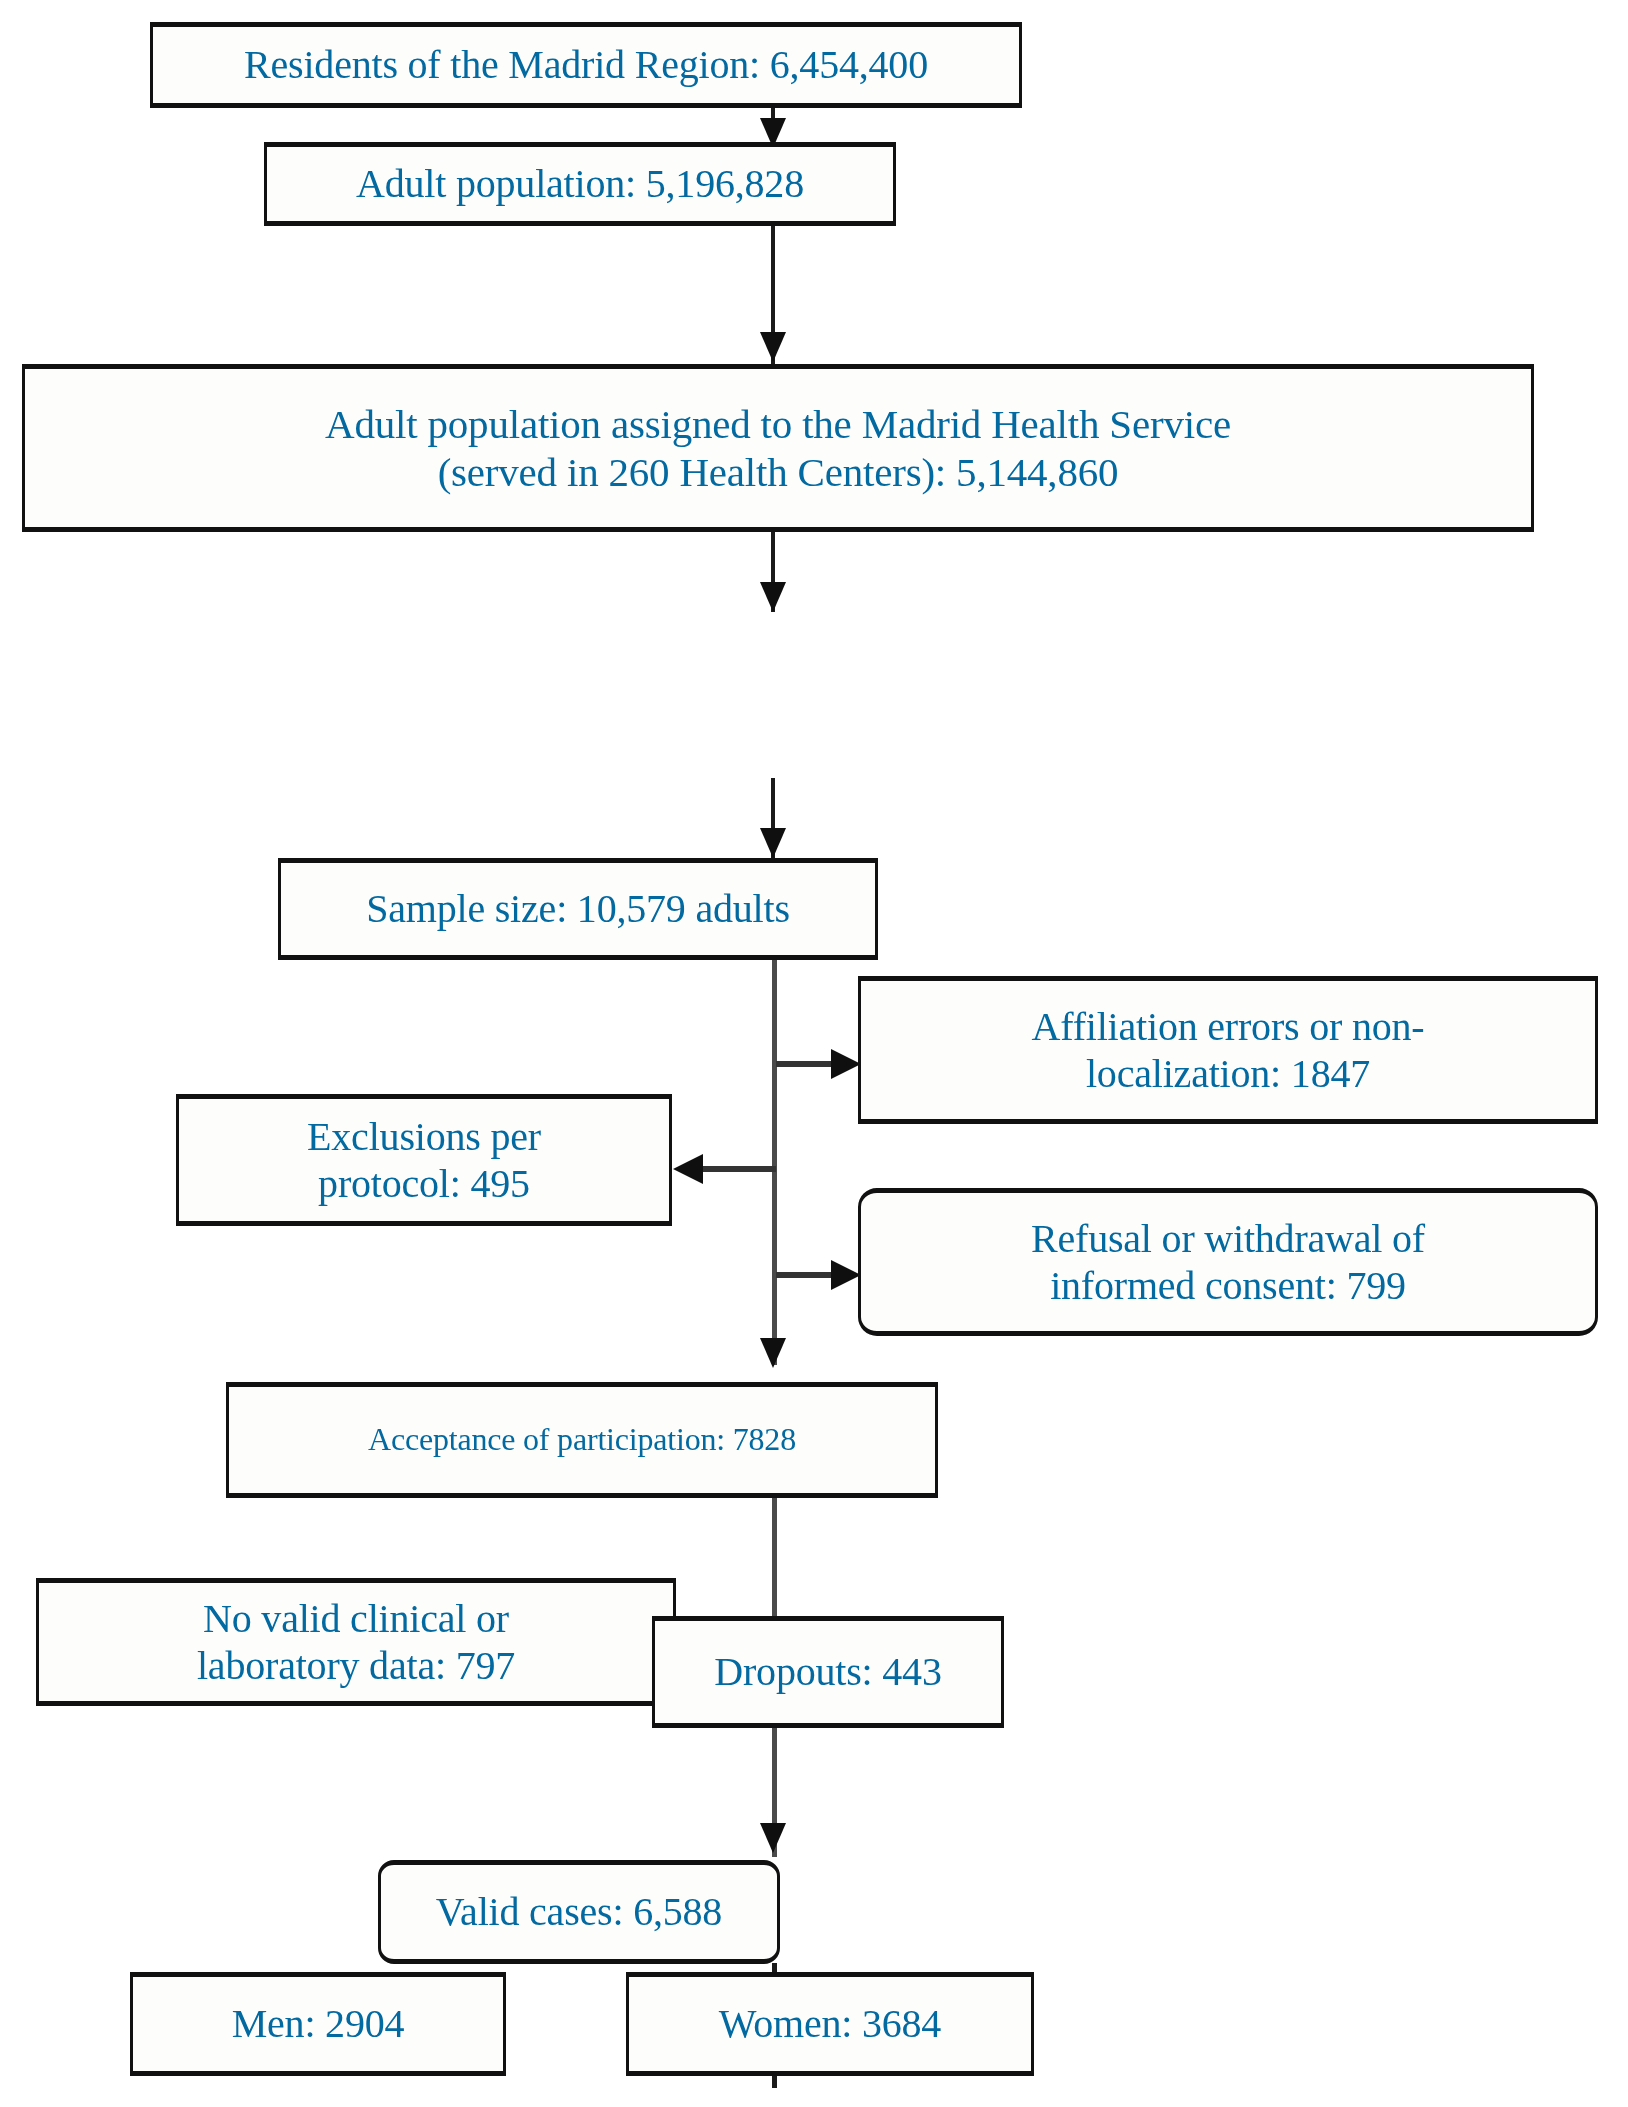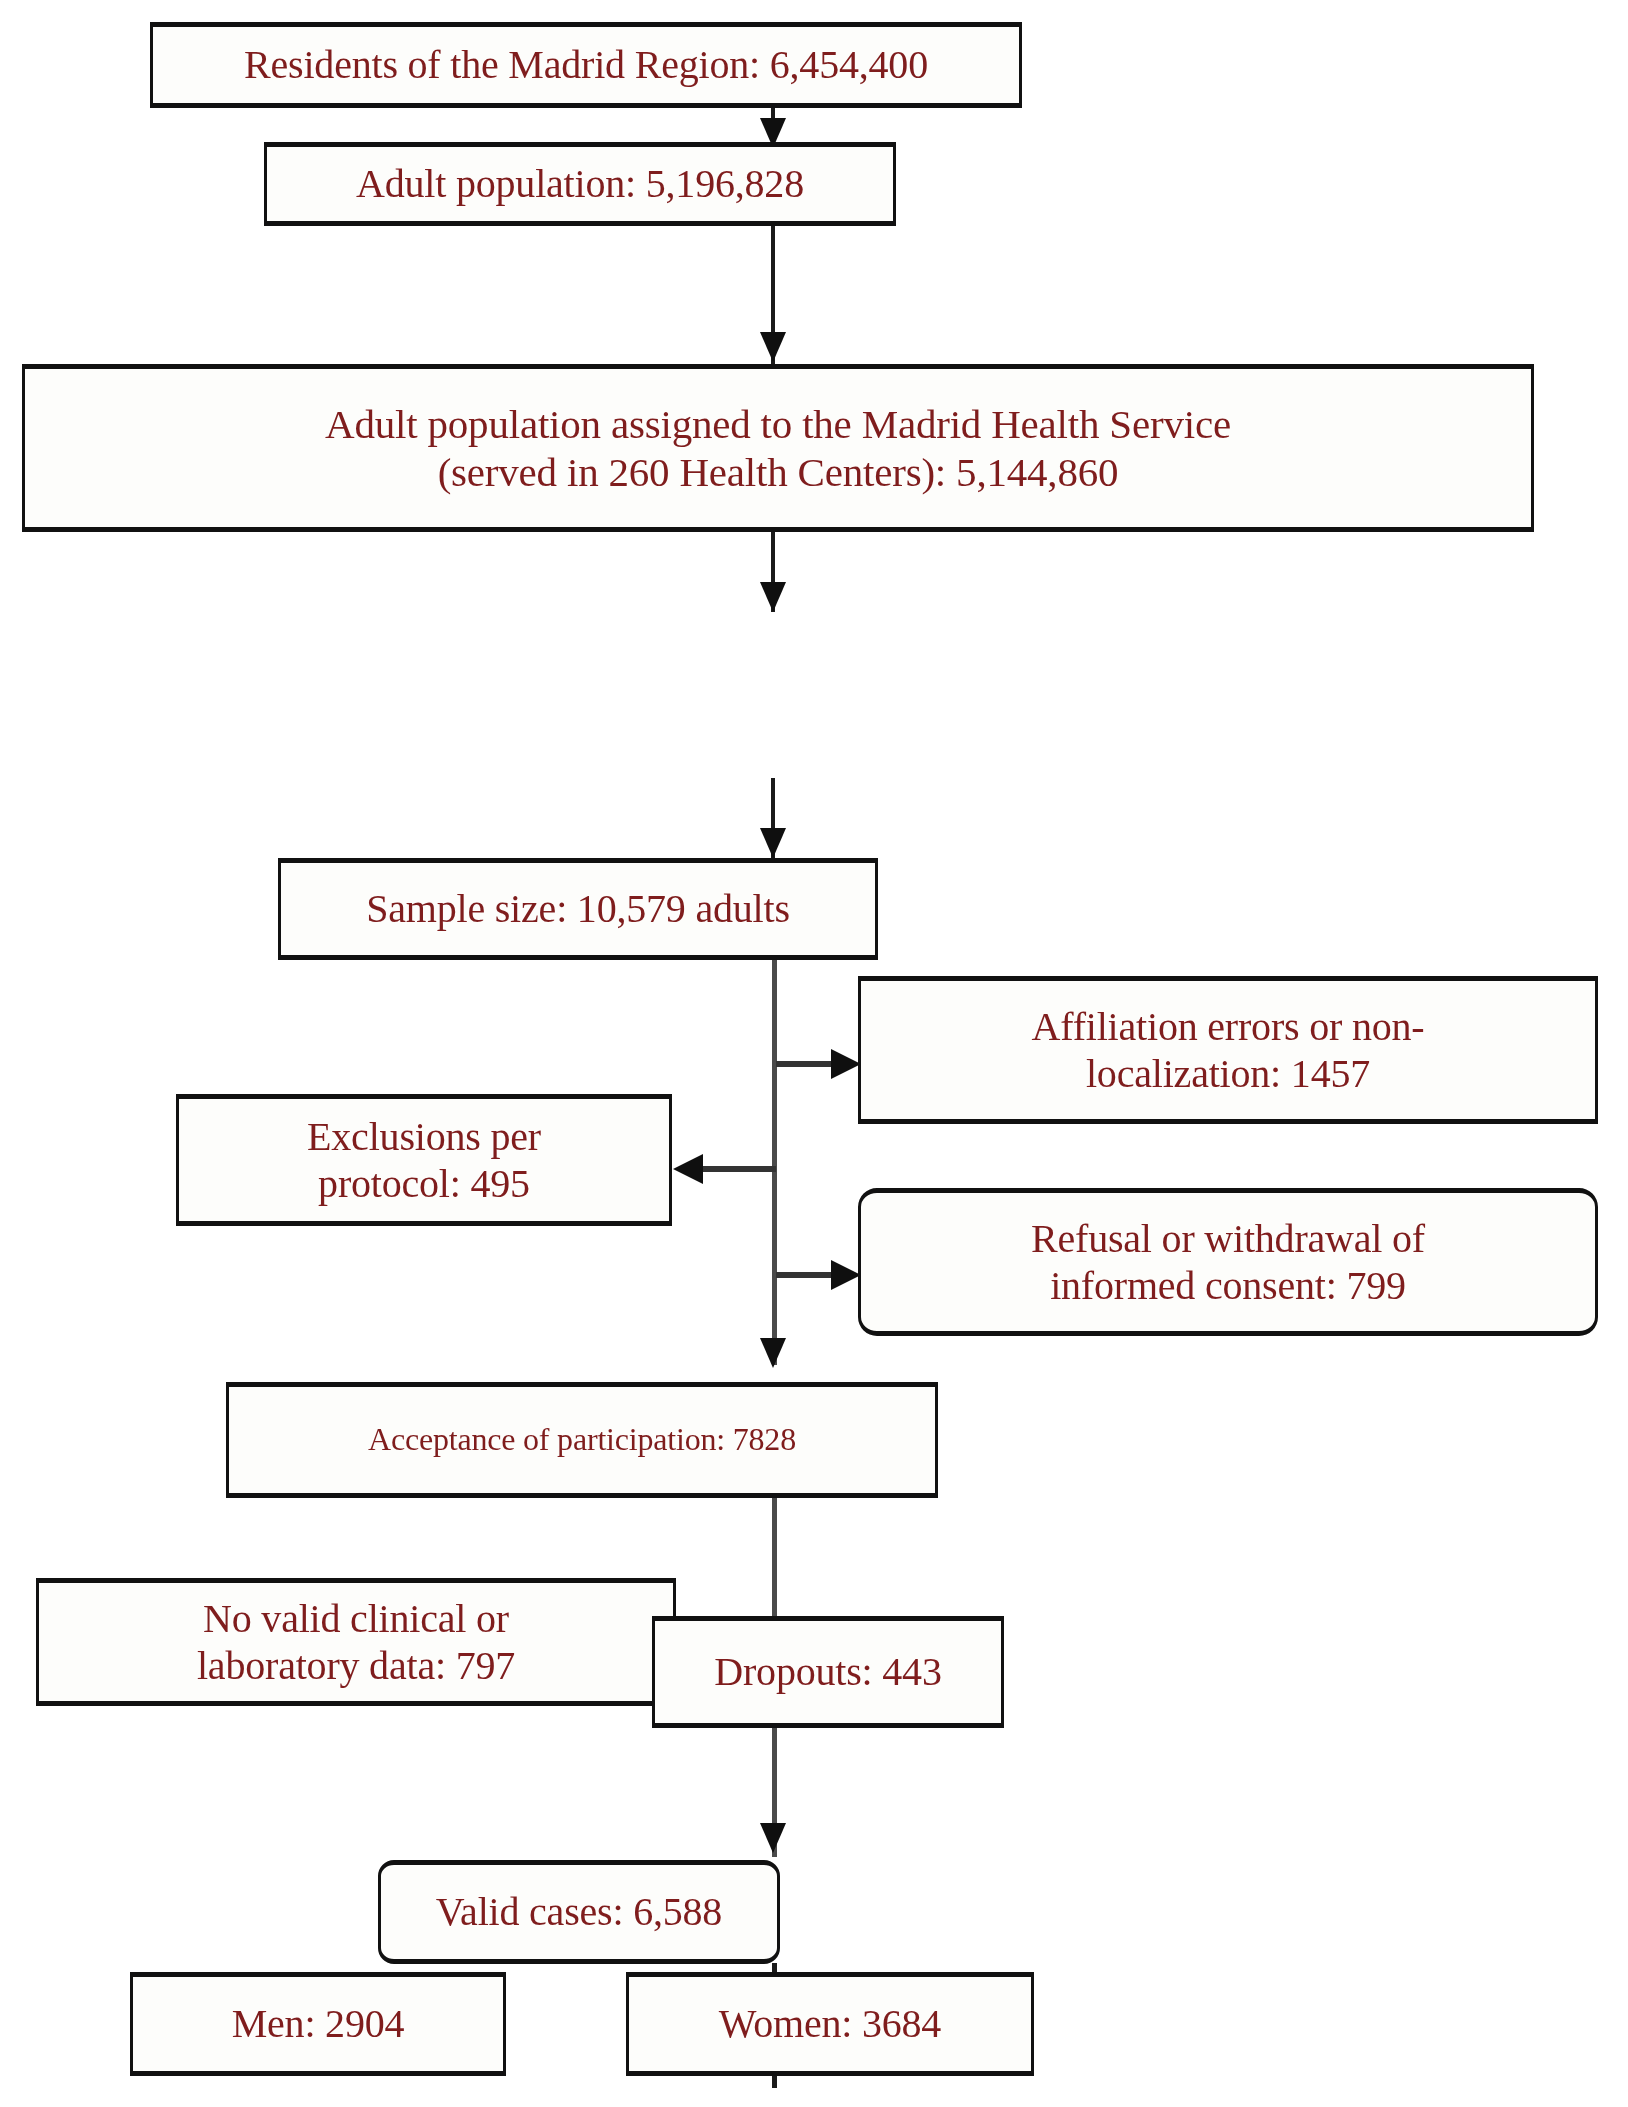--- a/index.html
+++ b/index.html
@@ -22,21 +22,21 @@
     position: absolute;
     box-sizing: border-box;
     background: #fdfdfb;
     border: 3px solid #111111;
     border-top-width: 5px;
     border-bottom-width: 5px;
     display: flex;
     align-items: center;
     justify-content: center;
     text-align: center;
-    color: #7f1d1d;
+    color: #0369a1;
     line-height: 1.18;
     padding: 4px 10px;
     letter-spacing: -0.2px;
     z-index: 3;
   }
   .node .txt {
     display: block;
     white-space: pre-line;
   }
 
@@ -136,21 +136,21 @@
 (served in 260 Health Centers): 5,144,860</span>
   </div>
 
 
   <div class="node" style="left:278px; top:858px; width:600px; height:102px; font-size:40px;">
     <span class="txt">Sample size: 10,579 adults</span>
   </div>
 
   <div class="node" style="left:858px; top:976px; width:740px; height:148px; font-size:40px;">
     <span class="txt">Affiliation errors or non-
-localization: 1457</span>
+localization: 1847</span>
   </div>
 
   <div class="node" style="left:176px; top:1094px; width:496px; height:132px; font-size:40px;">
     <span class="txt">Exclusions per
 protocol: 495</span>
   </div>
 
   <div class="node" style="left:858px; top:1188px; width:740px; height:148px; font-size:40px;border-radius:19px;">
     <span class="txt">Refusal or withdrawal of
 informed consent: 799</span>

